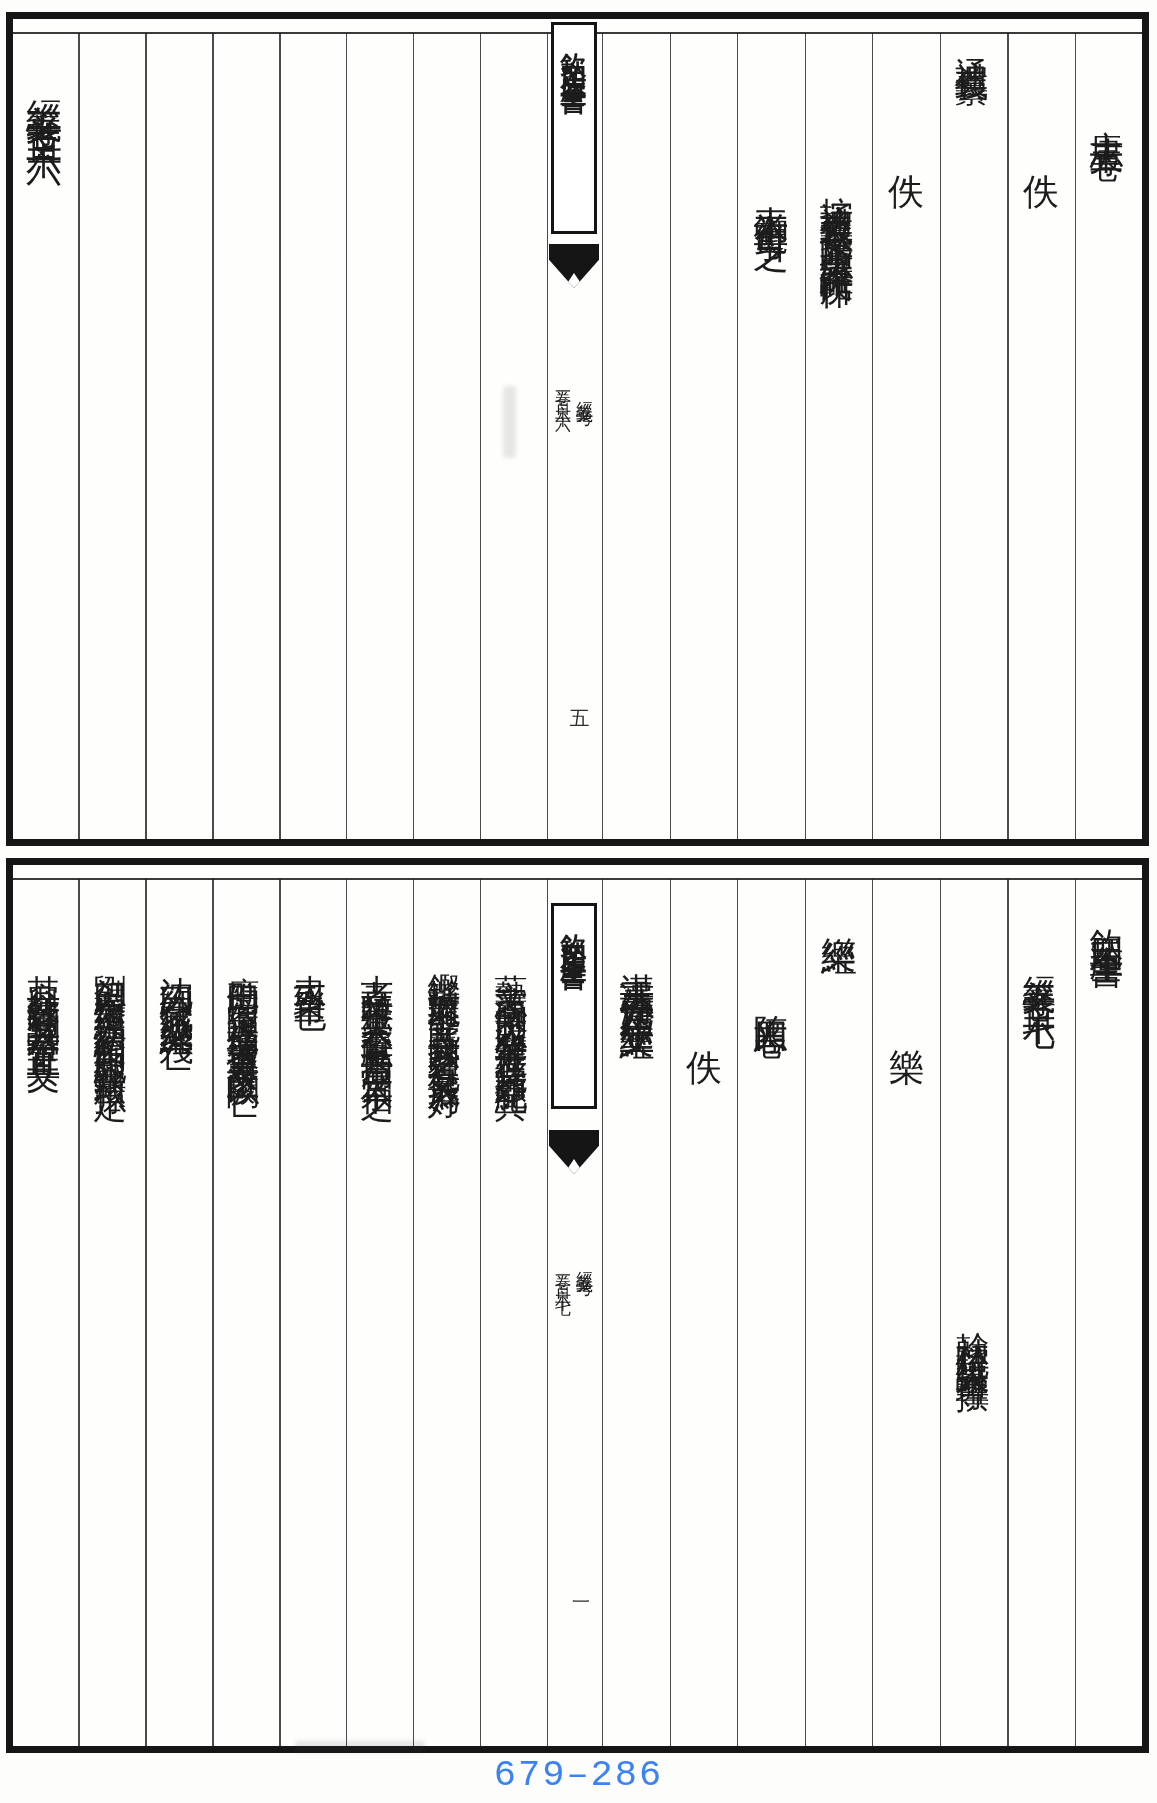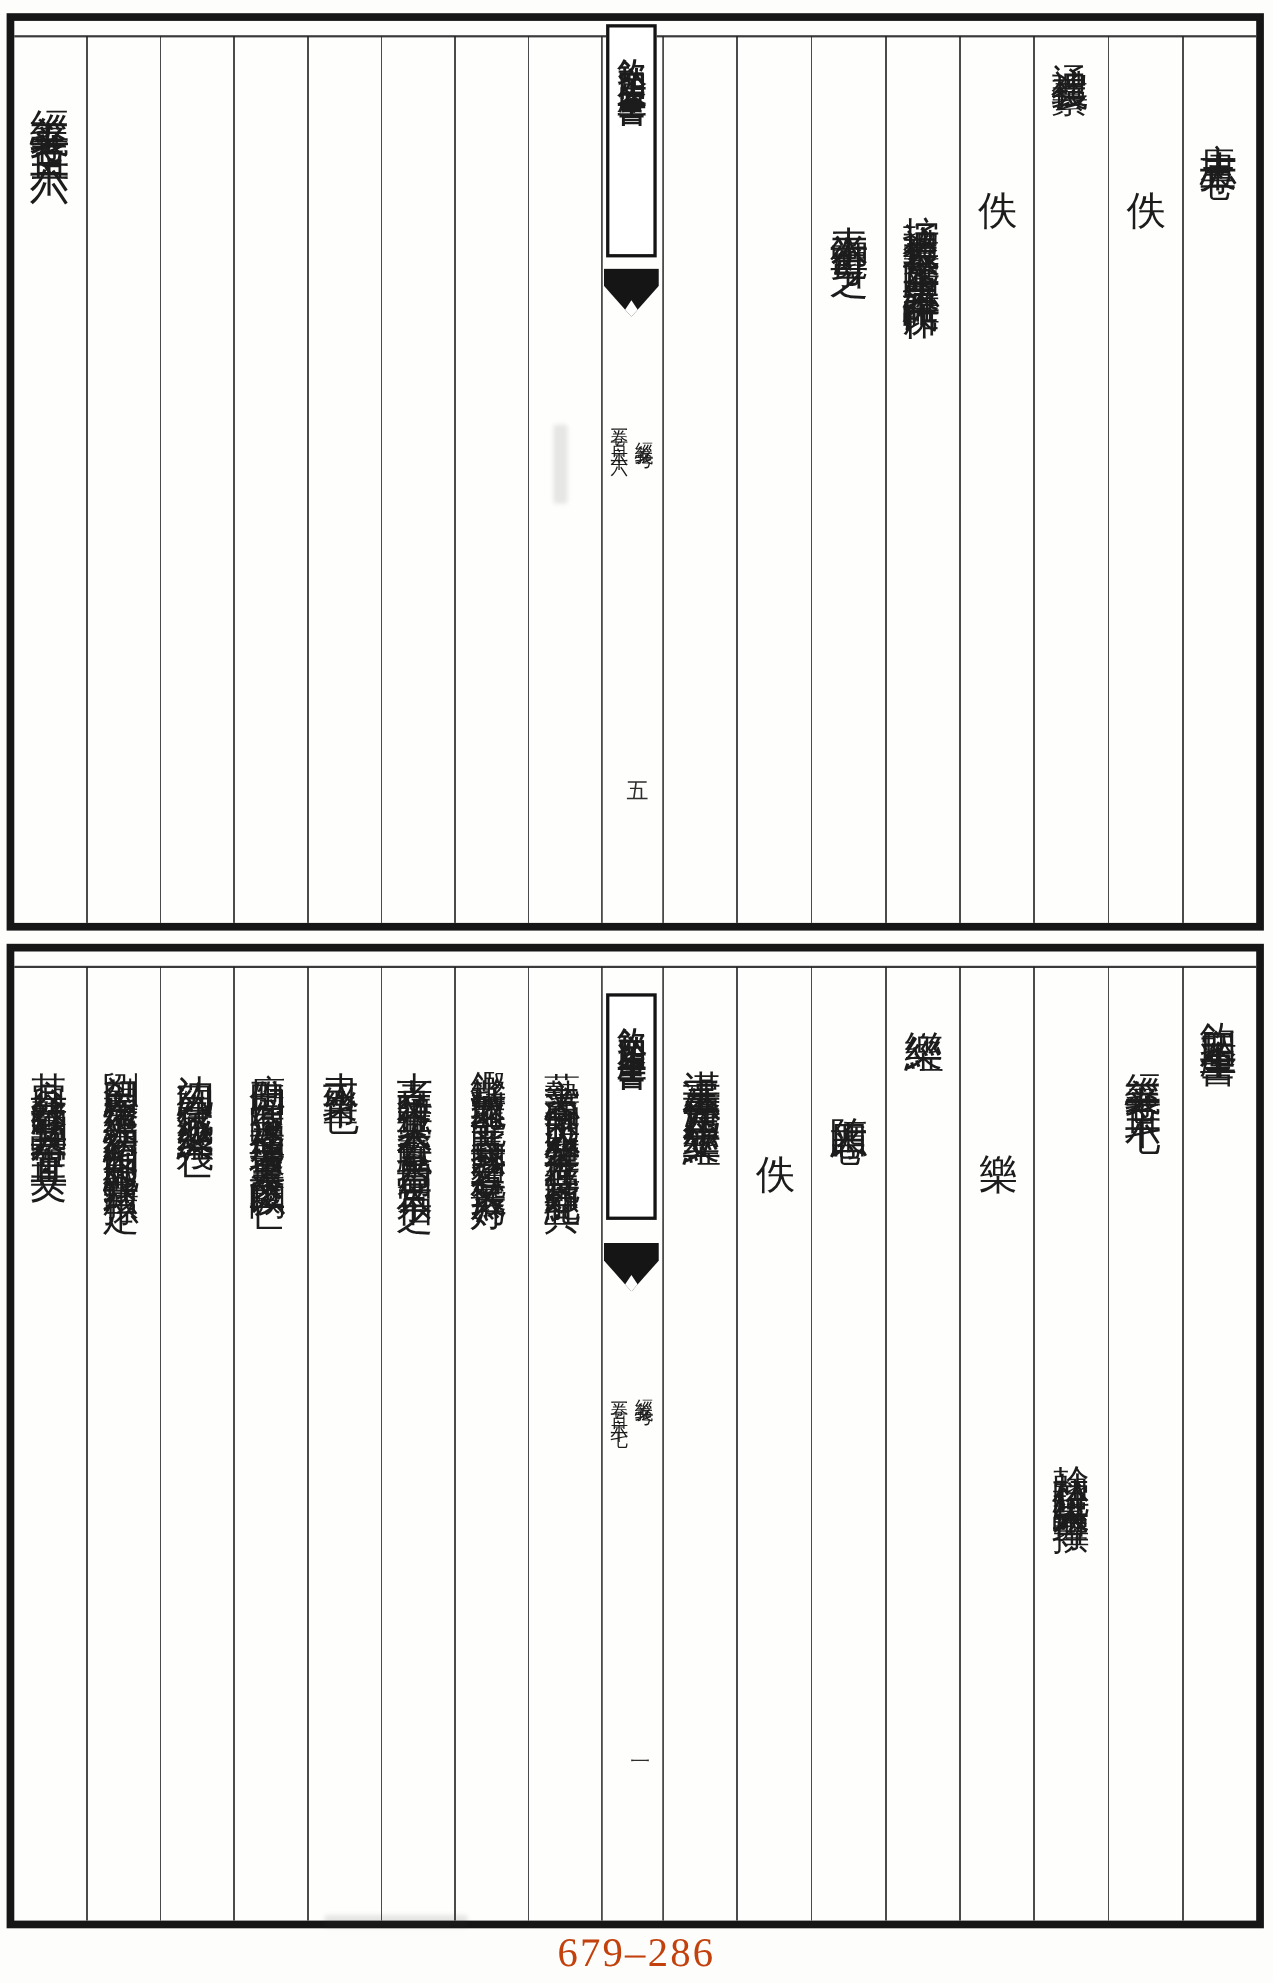--- a/index.html
+++ b/index.html
@@ -47,22 +47,22 @@
     width:0;height:0;
     border-left:10px solid transparent;
     border-right:10px solid transparent;
     border-bottom:15px solid #ffffff;
   }
   .folio{color:#2d2d2d;}
   .page-label{
     position:absolute;left:50%;transform:translateX(-50%);
     top:1754px;
     font-size:37px;letter-spacing:2px;
-    color:#c2410c;
-    font-family:Liberation Serif, serif;
+    color:#3b82f6;
+    font-family:Liberation Mono, monospace;
   }
   .smudge{position:absolute;background:rgba(60,60,60,.12);filter:blur(2px);border-radius:3px;}
 </style>
 </head>
 <body>
 
 <div class="page">
 
   <div class="block block1">
     <div class="innerline"></div>

